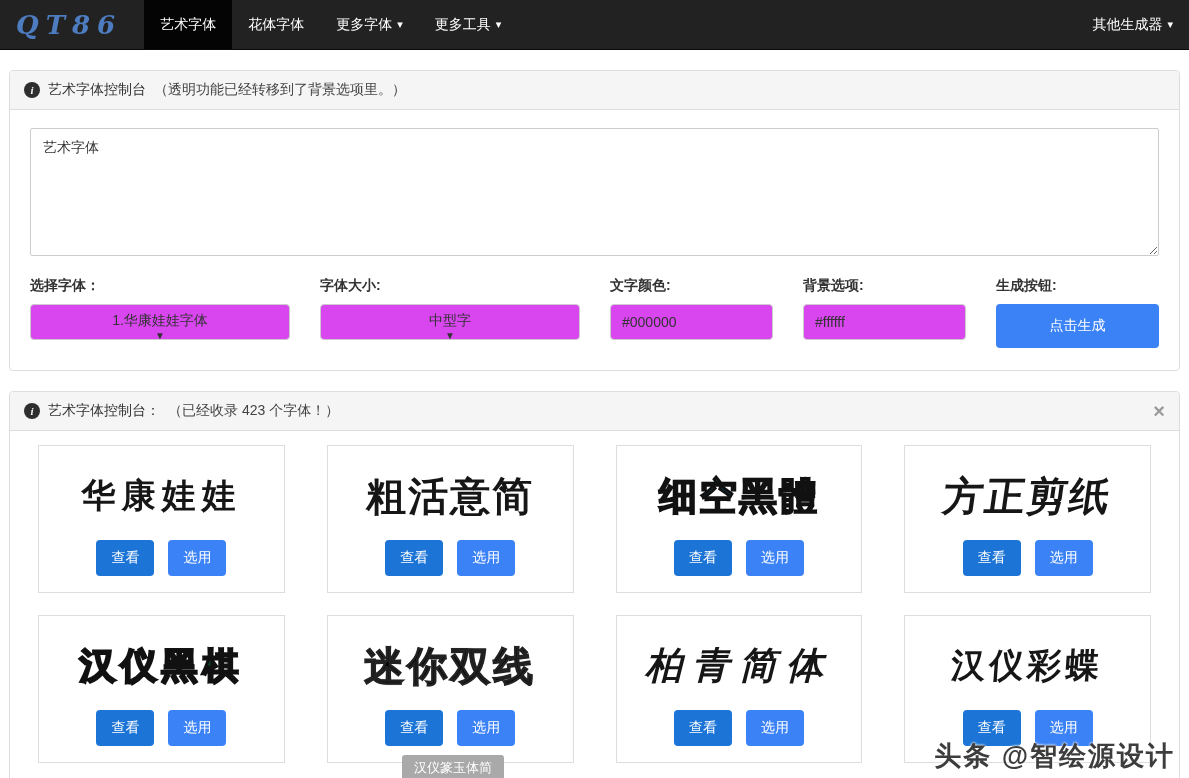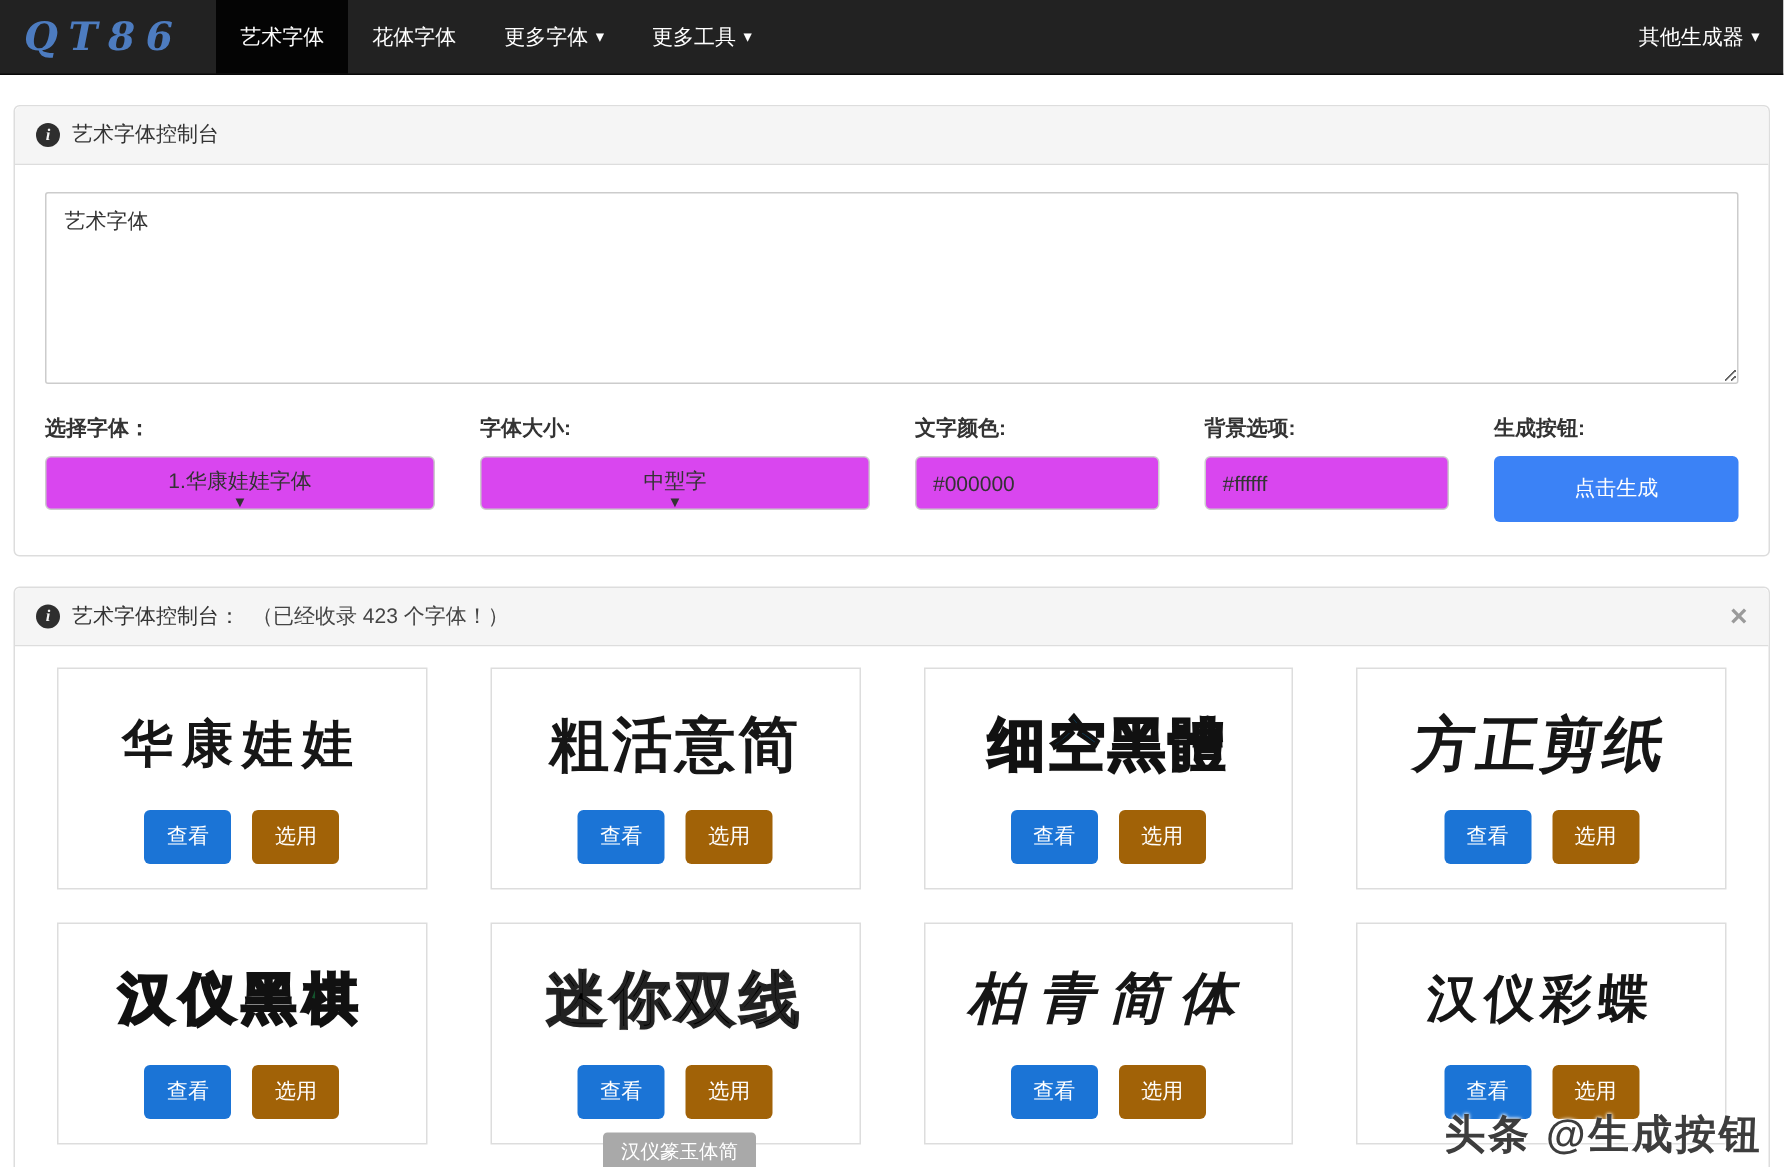--- a/index.html
+++ b/index.html
@@ -66,21 +66,21 @@
     display:grid; grid-template-columns:repeat(4,1fr);
     gap:22px 42px; padding:14px 28px 20px 28px;
   }
   .card { border:1px solid #ddd; padding:14px 8px 16px 8px; text-align:center; background:#fff; }
   .preview {
     height:72px; display:flex; align-items:center; justify-content:center;
     color:#161616; margin-bottom:8px; overflow:hidden;
   }
   .card-buttons { display:flex; justify-content:center; gap:14px; }
   .btn-view { background:#1b74d6; padding:9px 15px; }
-  .btn-use  { background:#a16207; padding:9px 15px; }
+  .btn-use  { background:#3b82f6; padding:9px 15px; }
 
   
   .style-wawa      { font-family:"DejaVu Serif","Liberation Serif",serif; font-weight:bold; font-size:34px; letter-spacing:6px; }
   .style-heavy     { font-weight:900; font-size:40px; letter-spacing:2px; font-family:"DejaVu Sans",sans-serif; }
   .style-outline   { font-weight:900; font-size:38px; letter-spacing:2px; color:#0c4a6e; -webkit-text-stroke:1.6px #111; text-shadow:0 0 1px #111; }
   .style-papercut  { font-weight:900; font-size:40px; letter-spacing:2px; transform:skewX(-8deg); }
   .style-bubble    { font-weight:900; font-size:36px; letter-spacing:5px; color:#14532d; -webkit-text-stroke:2.2px #111; text-shadow:0 0 1px #111; }
   .style-dblline   { font-weight:700; font-size:40px; letter-spacing:3px; color:#000000; -webkit-text-stroke:1.2px #222; text-shadow:0 0 1px #222; }
   .style-brush     { font-family:"DejaVu Serif","Liberation Serif",serif; font-style:italic; font-weight:bold; font-size:37px; letter-spacing:10px; }
   .style-caidie    { font-family:"DejaVu Serif","Liberation Serif",serif; font-weight:900; font-size:34px; letter-spacing:4px; transform:skewX(-4deg); }
@@ -119,20 +119,21 @@
   <div class="nav-item nav-right">
     <span>其他生成器</span>
     <span class="caret">▾</span>
   </div>
 </div>
 
 <div class="panel">
   <div class="panel-heading">
     <span class="info-icon">i</span>
     <span class="panel-title">艺术字体控制台</span>
+    <span class="panel-subtitle">（透明功能已经转移到了背景选项里。）</span>
   </div>
   <div class="console-body">
     <textarea class="art-textarea" style="">艺术字体</textarea>
     <div class="form-row">
 
       <div class="form-col-lg">
         <div class="field-label">选择字体：</div>
         <div class="control select-box">
           <span>1.华康娃娃字体</span>
           <span class="select-caret">▼</span>
@@ -237,13 +238,13 @@
       <div class="card-buttons">
         <button class="btn btn-view">查看</button>
         <button class="btn btn-use">选用</button>
       </div>
     </div>
 
   </div>
 </div>
 
 <div class="font-tooltip">汉仪篆玉体简</div>
-<div class="watermark">头条 @生成按钮</div>
+<div class="watermark">头条 @智绘源设计</div>
 
 </body></html>

